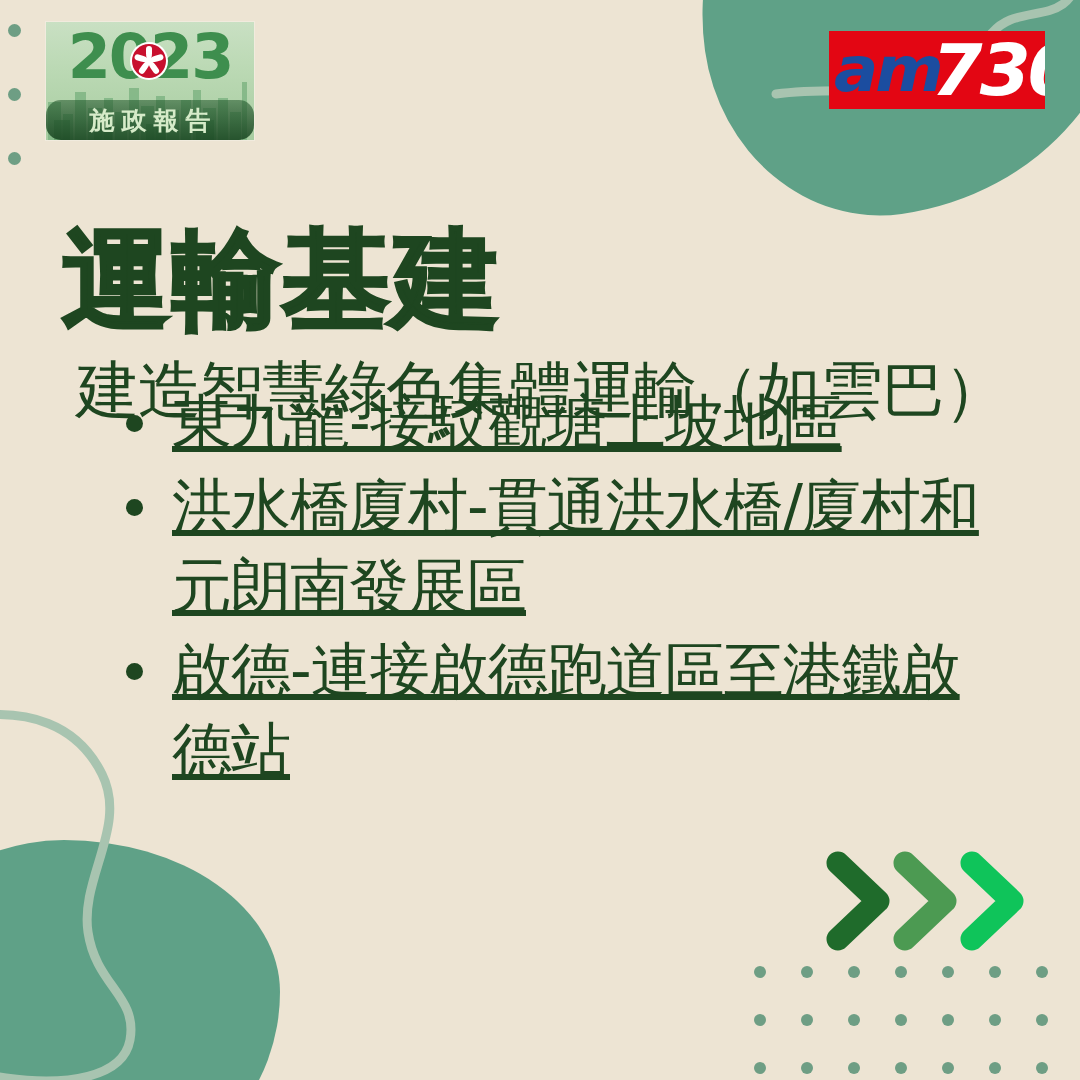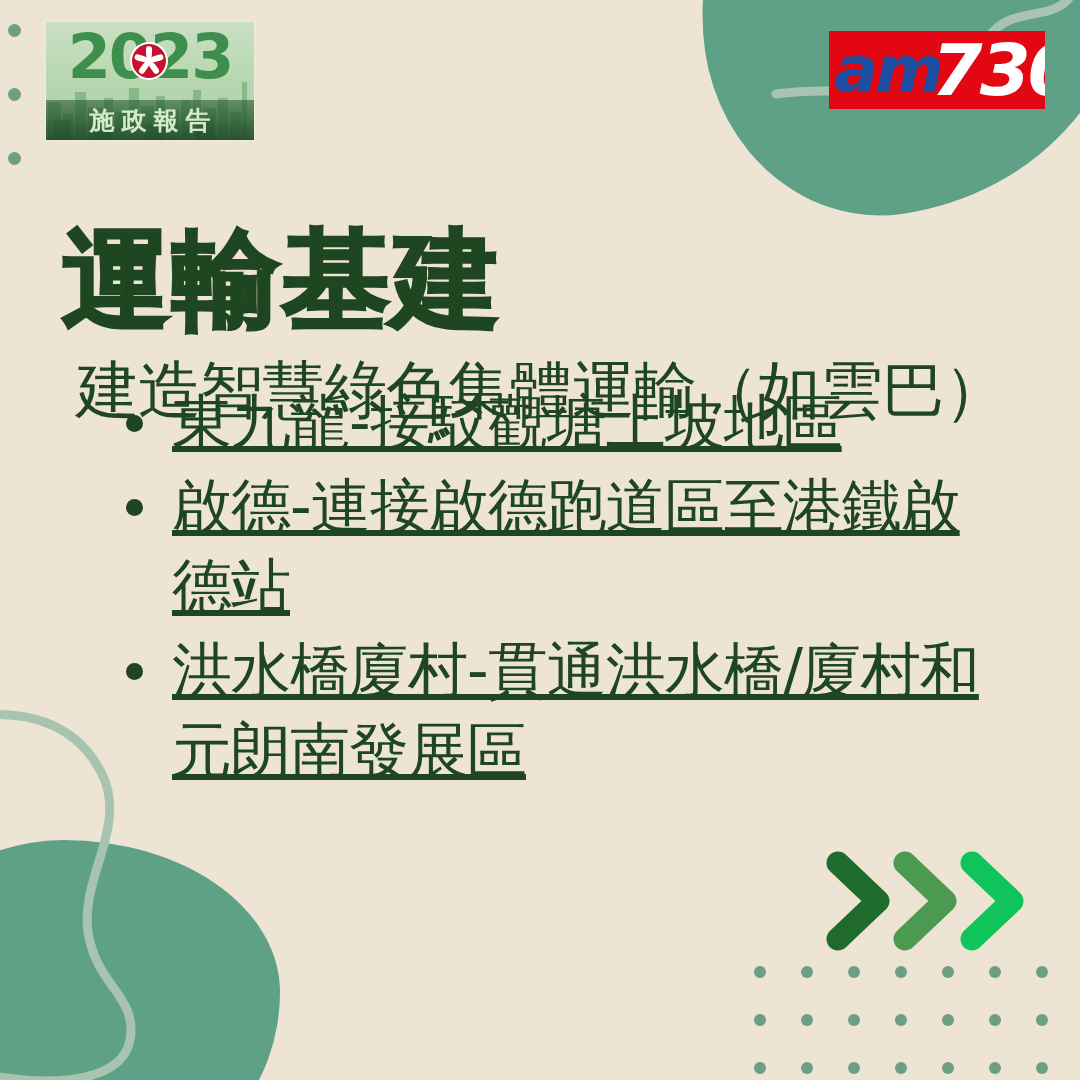--- a/index.html
+++ b/index.html
@@ -94,21 +94,21 @@
     width: 6px; height: 15px;
     background: #ffffff;
     border-radius: 3px 3px 50% 50%;
     transform-origin: 50% 15px;
   }
   #badge-band {
     position: absolute;
     left: 0; right: 0; bottom: 0;
     height: 40px;
     background: linear-gradient(180deg, rgba(32,86,42,0.55), rgba(22,66,30,0.85));
-    display: flex; align-items: center; justify-content: center;
+    display: flex; align-items: center; justify-content: center; border-radius: 15px;
   }
   #badge-band-text {
     font-family: "DejaVu Sans", sans-serif;
     font-weight: 700;
     font-size: 25px;
     letter-spacing: 7px;
     color: #D6EBC9;
     text-indent: 7px;
   }
 
@@ -312,25 +312,25 @@
 
   <p id="lead-text">建造智慧綠色集體運輸（如雲巴）</p>
 
   <ul id="bullet-list">
     <li>
       <span class="marker"></span>
       <span>東九龍-接駁觀塘上坡地區</span>
     </li>
     <li>
       <span class="marker"></span>
-      <span>啟德-連接啟德跑道區至港鐵啟德站</span>
+      <span>洪水橋廈村-貫通洪水橋/廈村和元朗南發展區</span>
     </li>
     <li>
       <span class="marker"></span>
-      <span>洪水橋廈村-貫通洪水橋/廈村和元朗南發展區</span>
+      <span>啟德-連接啟德跑道區至港鐵啟德站</span>
     </li>
   </ul>
 
   <div id="chevrons">
     <svg width="210" height="100" viewBox="0 0 210 100" fill="none">
       <path d="M12 12 L52 50 L12 88" stroke="#1F6B2B" stroke-width="23" stroke-linecap="round" stroke-linejoin="round"></path>
       <path d="M79 12 L119 50 L79 88" stroke="#4C9A52" stroke-width="23" stroke-linecap="round" stroke-linejoin="round"></path>
       <path d="M146 12 L186 50 L146 88" stroke="#0FC45A" stroke-width="23" stroke-linecap="round" stroke-linejoin="round"></path>
     </svg>
   </div>

